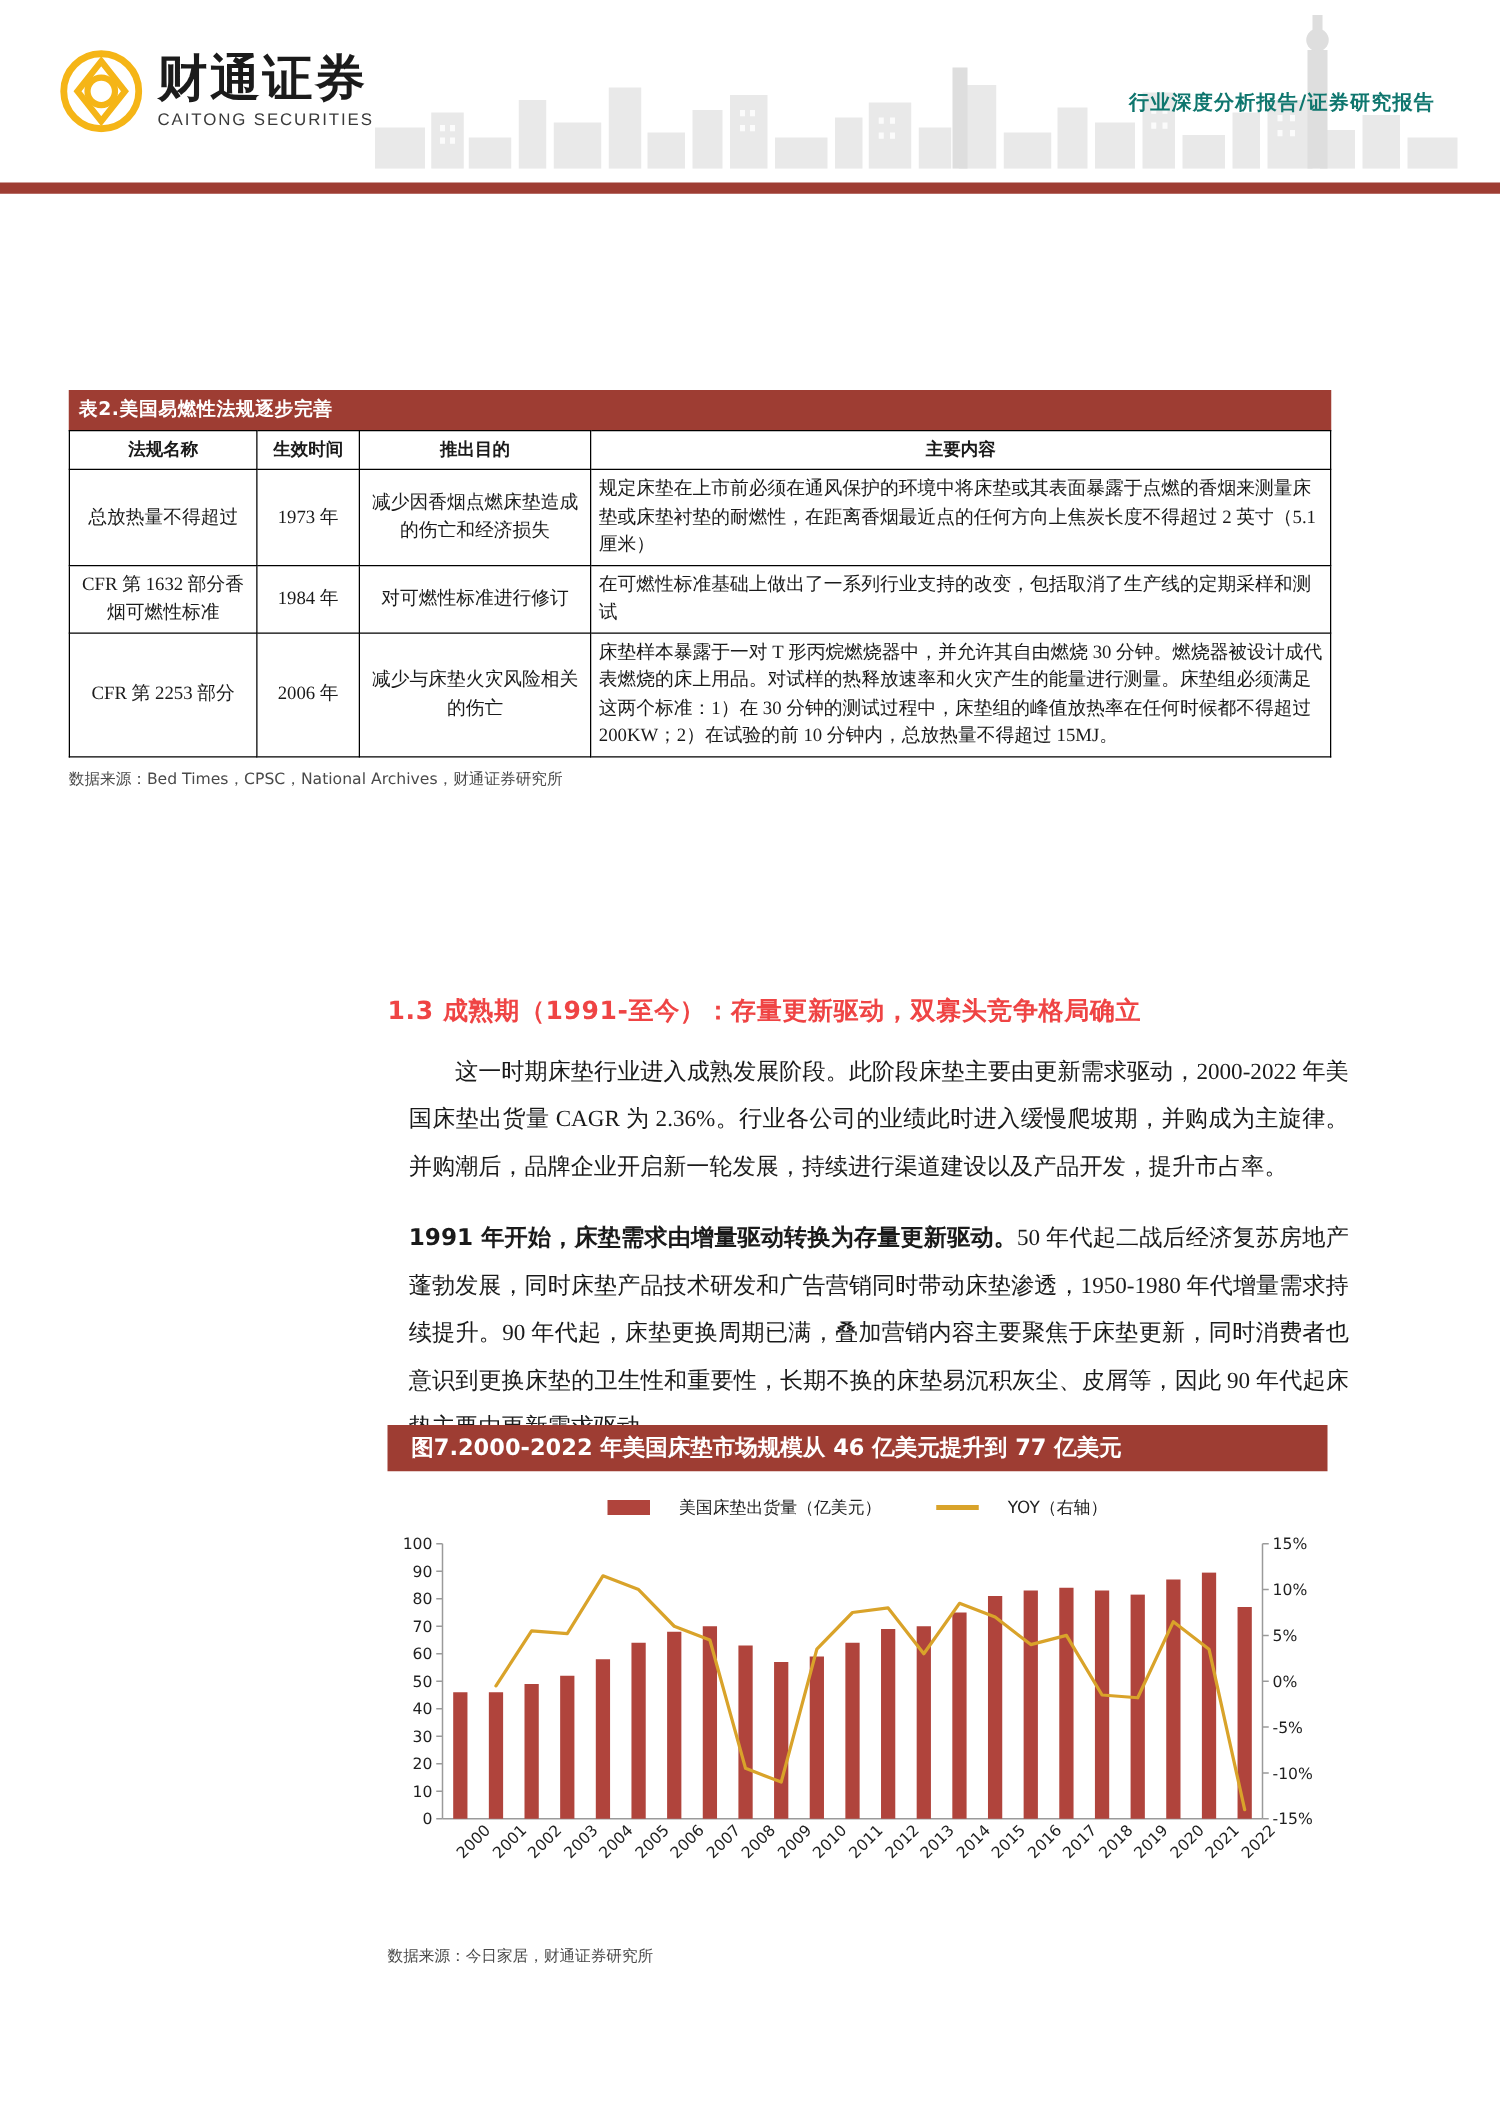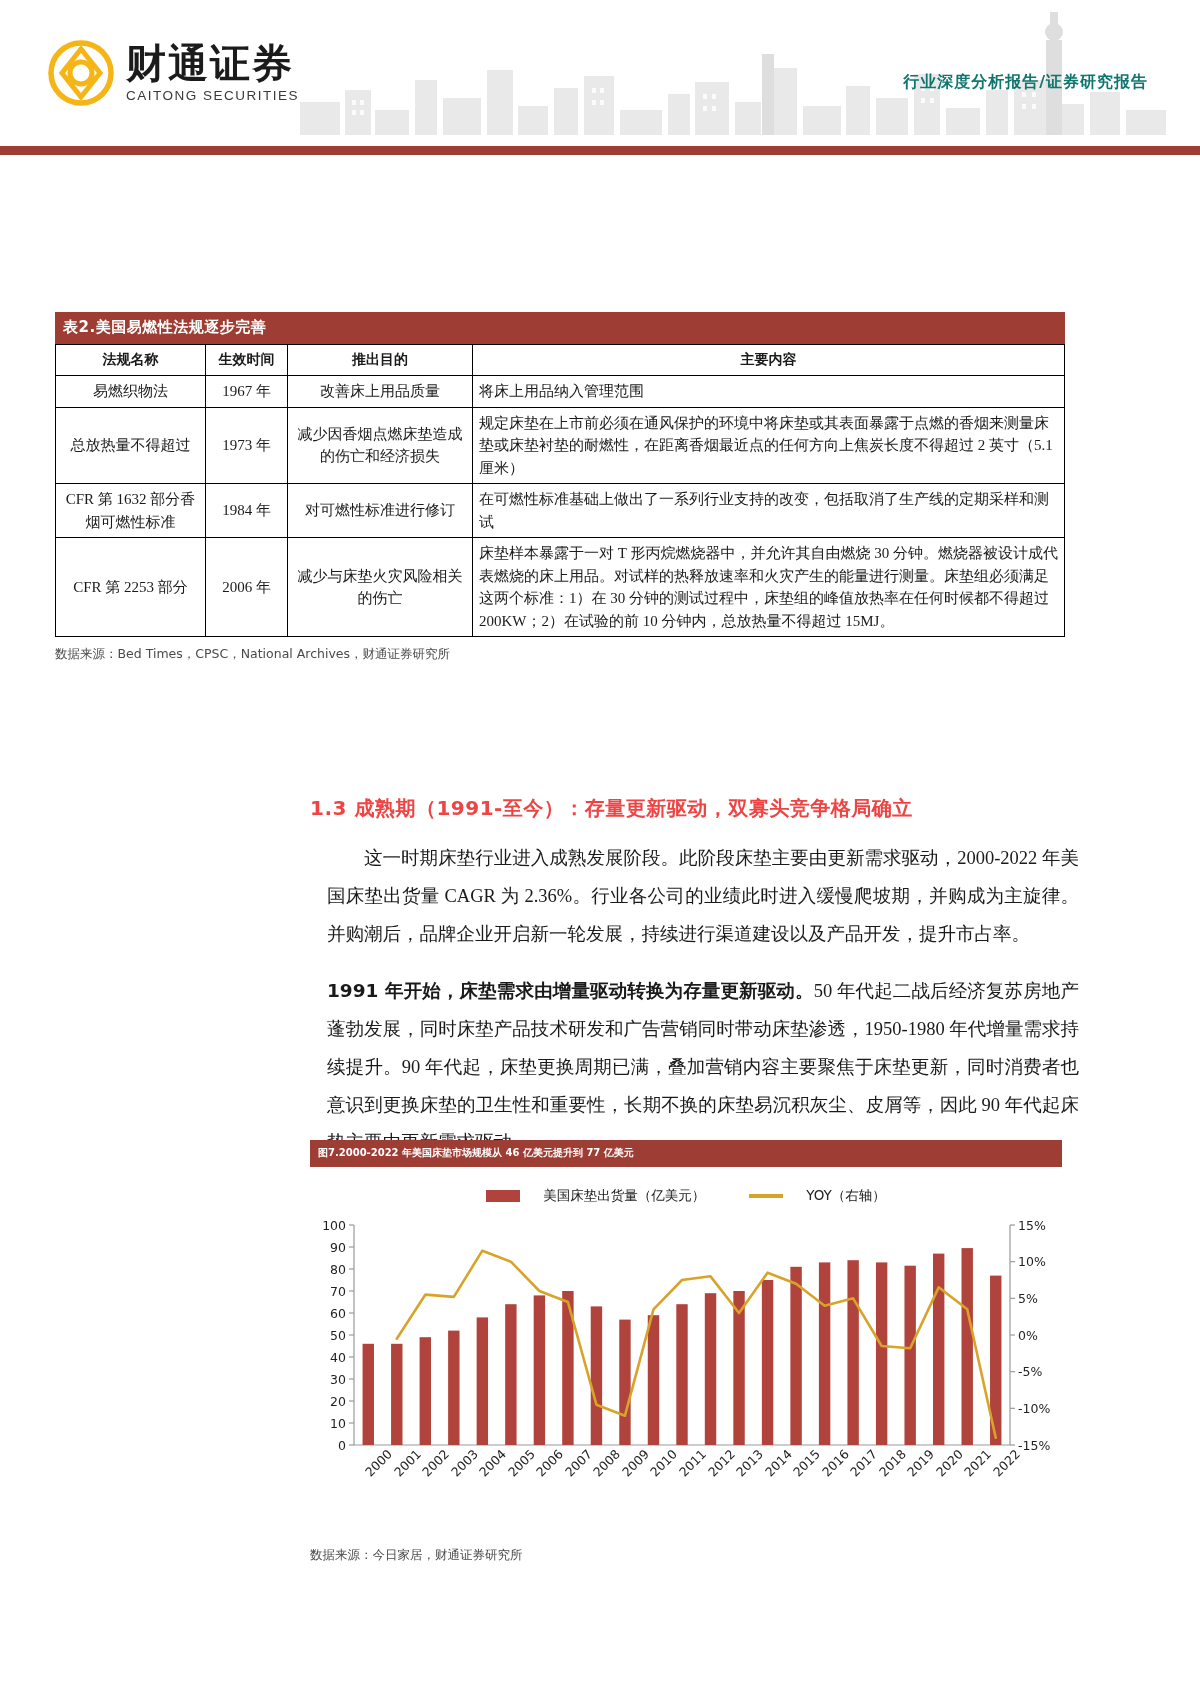--- a/index.html
+++ b/index.html
@@ -70,22 +70,22 @@
     text-align:justify; text-indent:0;
   }
   p.para.indent { text-indent:37px; }
   .bold-lead { font-family:"DejaVu Sans", sans-serif; font-weight:bold; }
 
   
   .fig-block { position:absolute; left:310px; top:1000px; width:752px; }
   .fig-caption {
     background:#9e3d33; color:#ffffff;
     font-family:"DejaVu Sans", sans-serif;
-    font-weight:bold; font-size:10px;
-    padding:6px 8px 7px 8px;
+    font-weight:bold; font-size:18px;
+    padding:6px 8px 7px 19px;
   }
   .legend { display:flex; justify-content:center; gap:44px; align-items:center; margin-top:20px; }
   .legend-item { display:flex; align-items:center; gap:23px; font-family:"DejaVu Sans", sans-serif; font-size:13.5px; color:#222; }
   .swatch-bar { width:34px; height:12px; background:#b0443c; display:inline-block; }
   .swatch-line { width:34px; height:4px; background:#d9a32a; display:inline-block; }
   .chart-area { position:relative; width:752px; height:248px; margin-top:12px; }
   .xlabels { position:relative; width:752px; height:62px; }
   .xlabels span {
     position:absolute; top:4px;
     font-family:"DejaVu Sans", sans-serif; font-size:12.5px; color:#1f1f1f;
@@ -178,26 +178,20 @@
     <table class="reg-table">
       <thead>
         <tr>
           <th class="c-name">法规名称</th>
           <th class="c-time">生效时间</th>
           <th class="c-goal">推出目的</th>
           <th class="c-main">主要内容</th>
         </tr>
       </thead>
       <tbody>
-        <tr>
-          <td class="c-name">易燃织物法</td>
-          <td class="c-time">1967 年</td>
-          <td class="c-goal">改善床上用品质量</td>
-          <td class="c-main">将床上用品纳入管理范围</td>
-        </tr>
         <tr>
           <td class="c-name">总放热量不得超过</td>
           <td class="c-time">1973 年</td>
           <td class="c-goal">减少因香烟点燃床垫造成的伤亡和经济损失</td>
           <td class="c-main">规定床垫在上市前必须在通风保护的环境中将床垫或其表面暴露于点燃的香烟来测量床垫或床垫衬垫的耐燃性，在距离香烟最近点的任何方向上焦炭长度不得超过 2 英寸（5.1 厘米）</td>
         </tr>
         <tr>
           <td class="c-name">CFR 第 1632 部分香烟可燃性标准</td>
           <td class="c-time">1984 年</td>
           <td class="c-goal">对可燃性标准进行修订</td>

